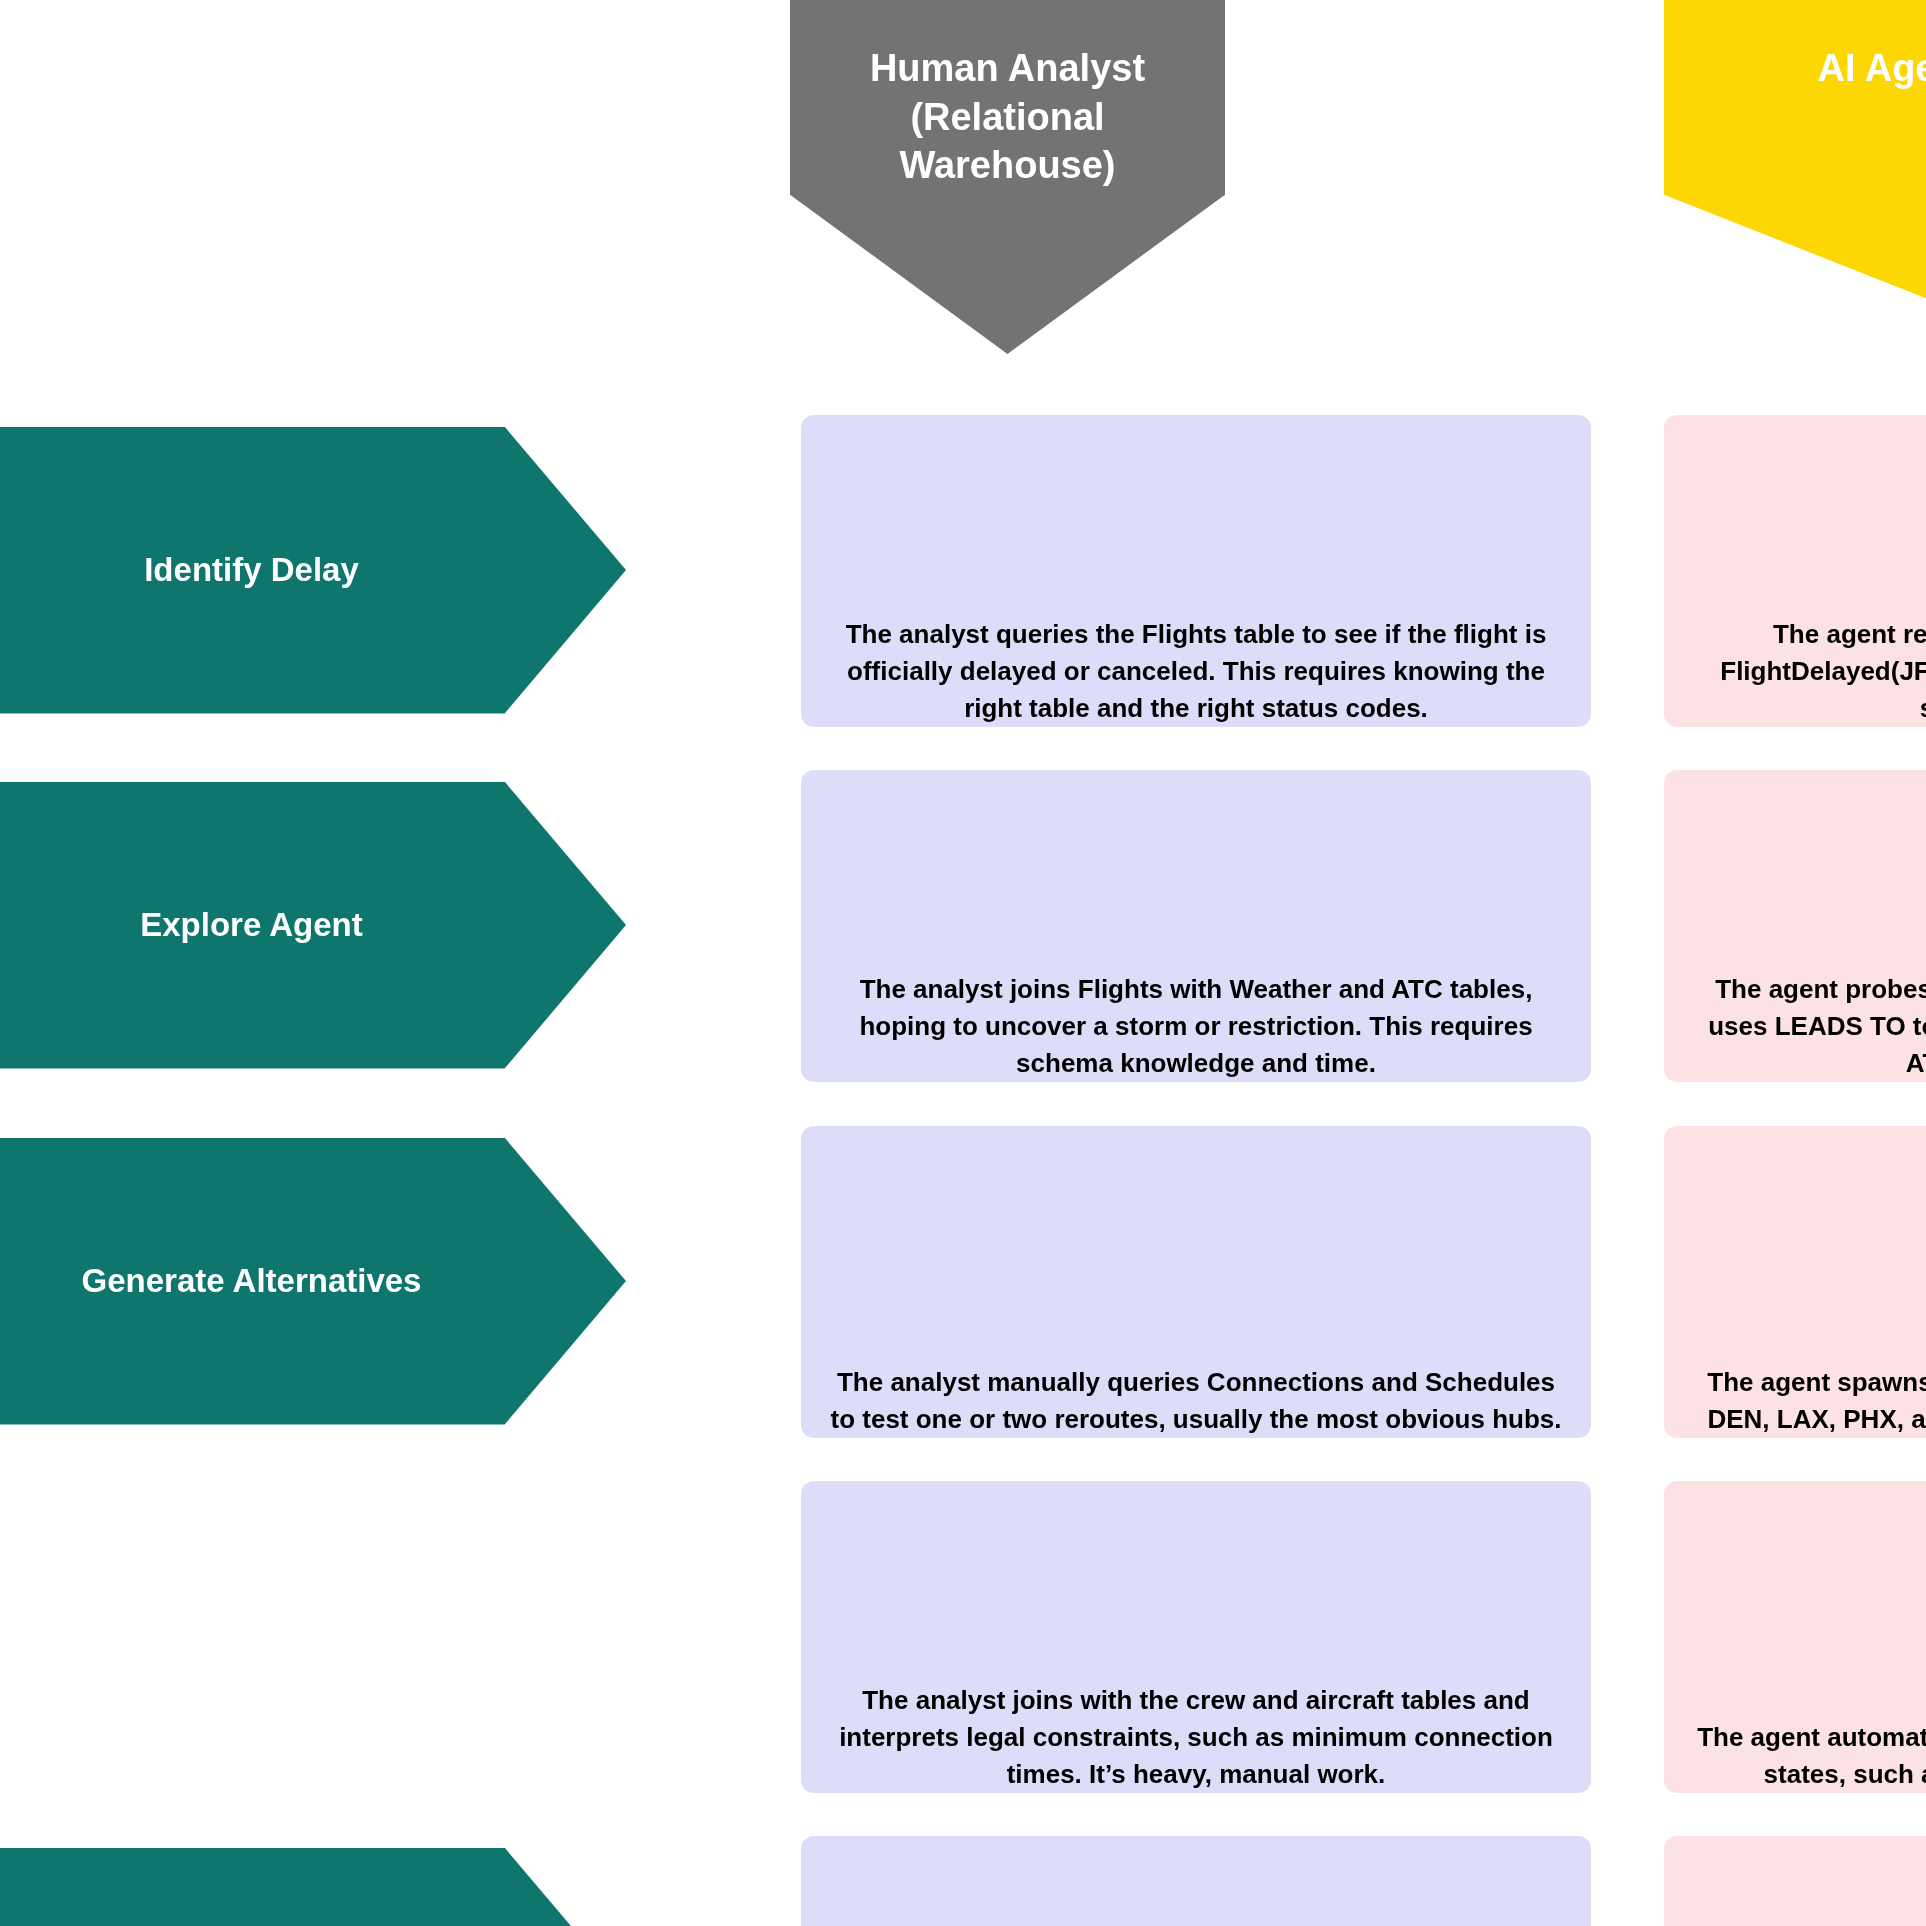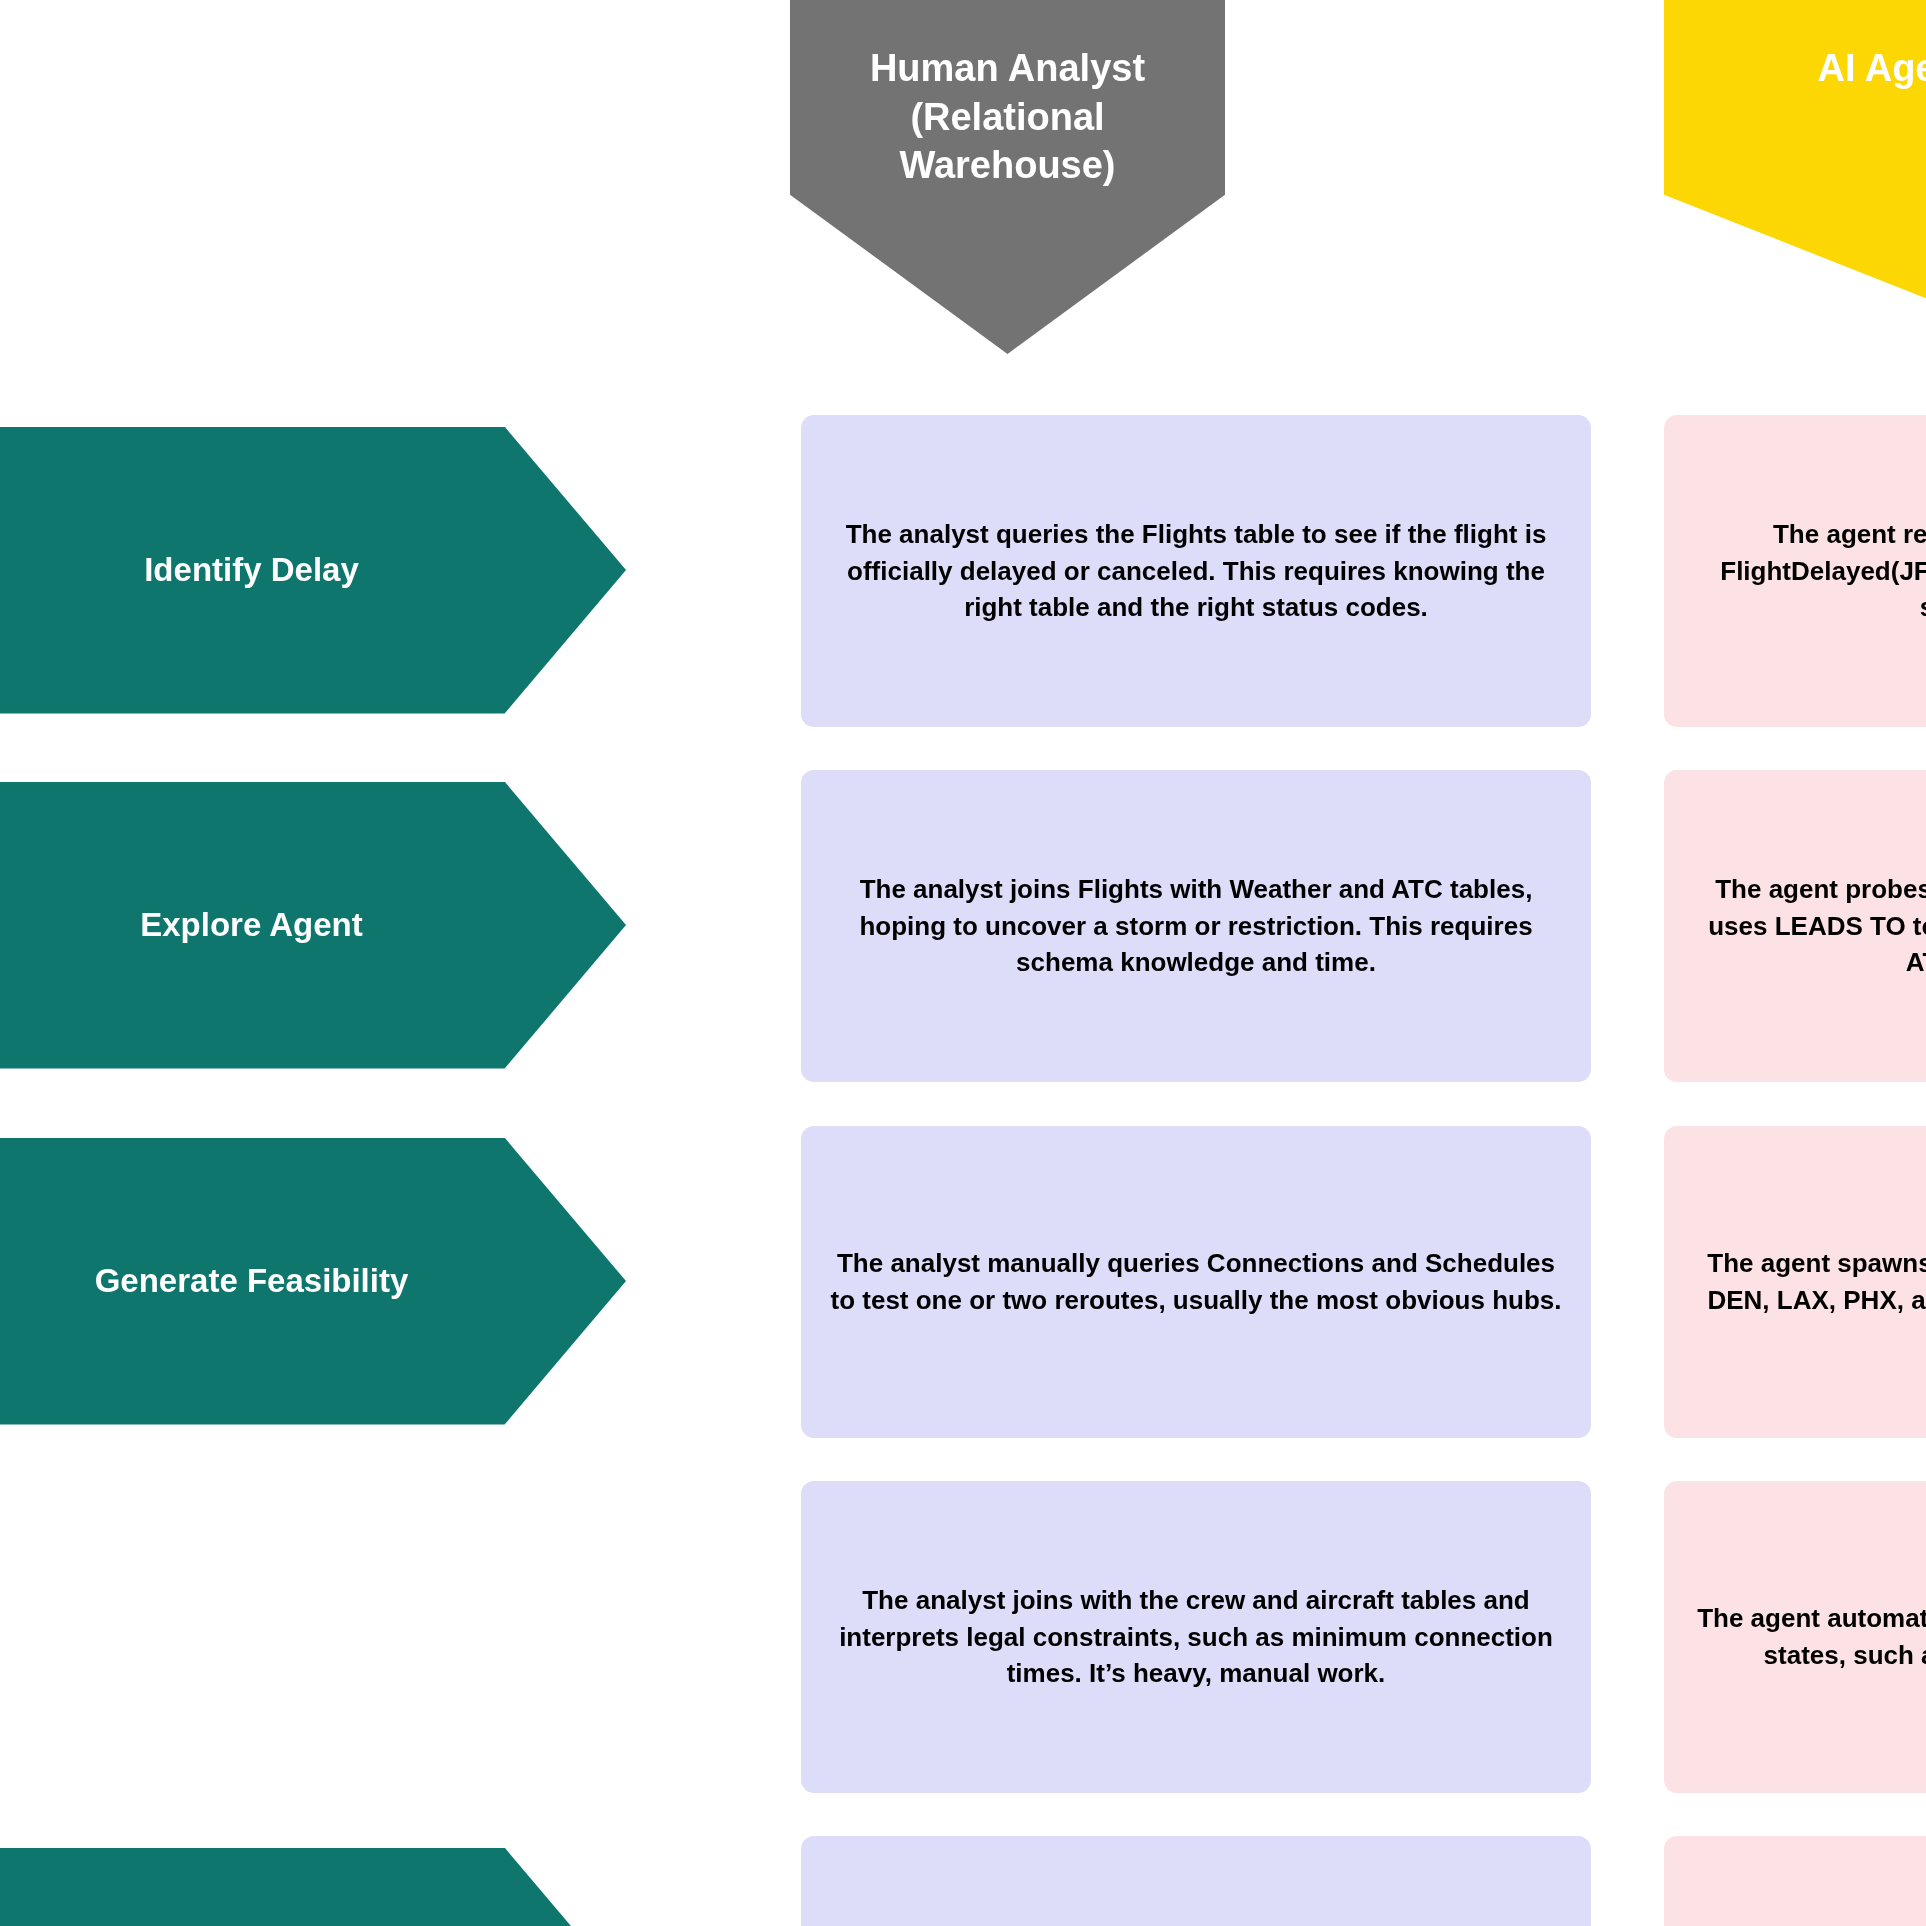--- a/index.html
+++ b/index.html
@@ -77,21 +77,21 @@
   .arrow-label { display: block; }
 
   
   .card {
     position: absolute;
     top: 0;
     height: 312px;
     border-radius: 13px;
     box-sizing: border-box;
     display: flex;
-    align-items: center;
+    align-items: flex-end;
     justify-content: center;
     text-align: center;
     font-weight: bold;
     font-size: 26px;
     line-height: 1.42;
     color: #000000;
     padding: 0 21px;
   }
   .card-human {
     left: 801px;
@@ -134,21 +134,21 @@
   <div class="card card-human">
     <span class="card-text">The analyst joins Flights with Weather and ATC tables, hoping to uncover a storm or restriction. This requires schema knowledge and time.</span>
   </div>
   <div class="card card-agent">
     <span class="card-text">The agent probes NEAR to find similar delays at JFK and uses LEADS TO to infer a causal chain, such as “Storm → ATC Restriction → Delay.”</span>
   </div>
 </div>
 
 <div class="row" style="top:1126px">
   <div class="arrow">
-    <span class="arrow-label">Generate Feasibility</span>
+    <span class="arrow-label">Generate Alternatives</span>
   </div>
   <div class="card card-human">
     <span class="card-text">The analyst manually queries Connections and Schedules to test one or two reroutes, usually the most obvious hubs.</span>
   </div>
   <div class="card card-agent">
     <span class="card-text">The agent spawns dozens of speculative reroutes through DEN, LAX, PHX, and more — all evaluated simultaneously.</span>
   </div>
 </div>
 
 <div class="row" style="top:1481px">

